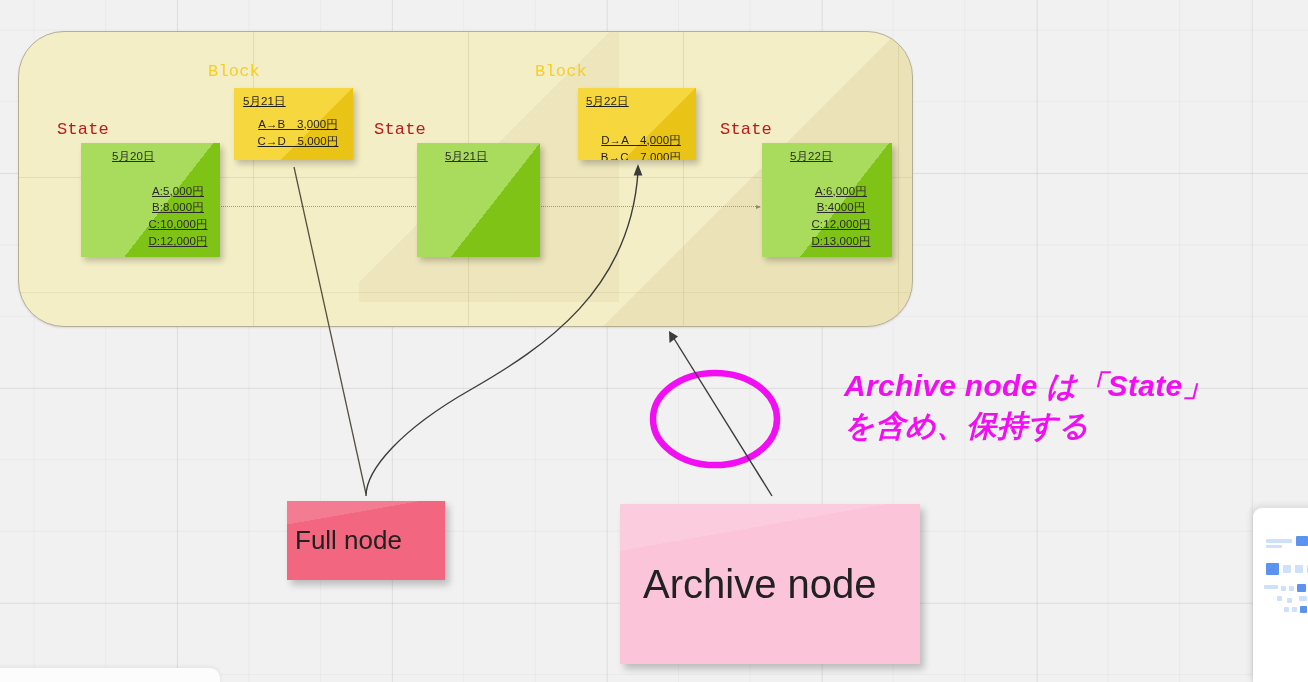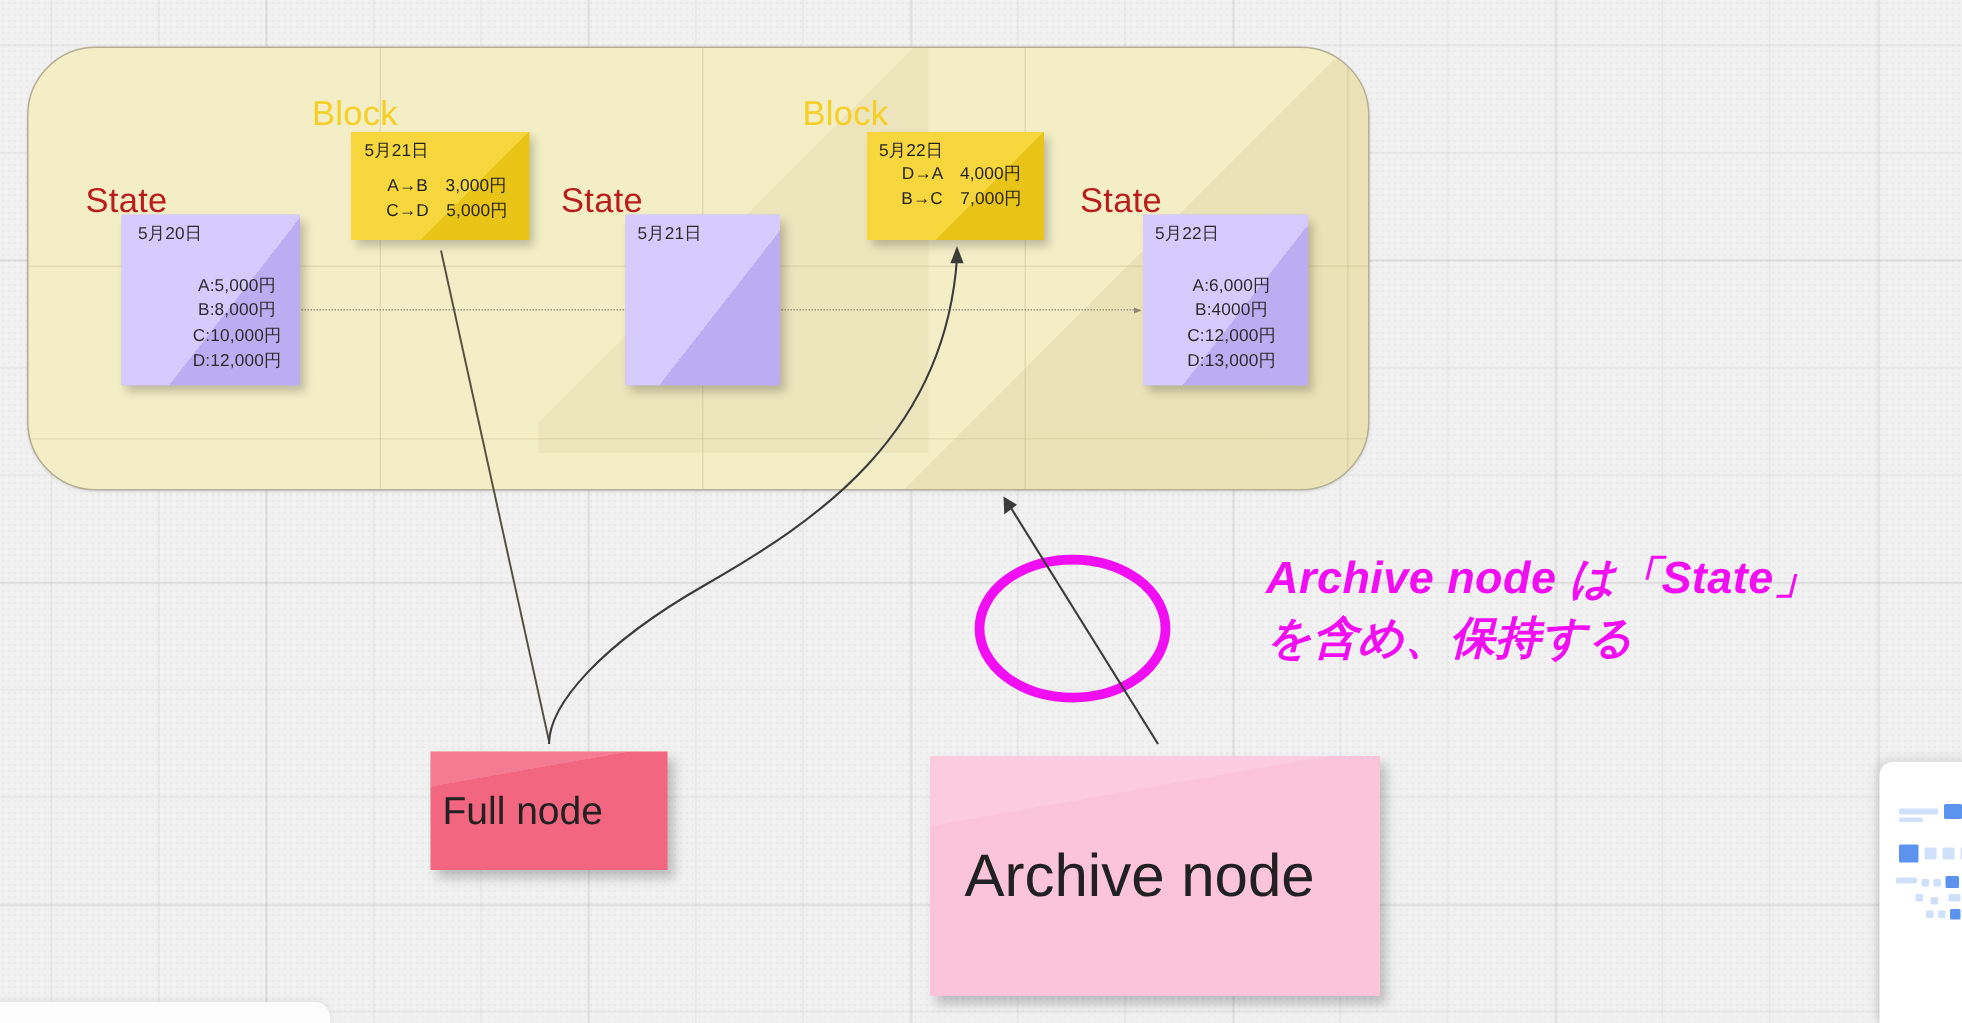--- a/index.html
+++ b/index.html
@@ -79,25 +79,26 @@
   .note{
     position:absolute;
     box-shadow:3px 4px 6px rgba(0,0,0,0.22);
     overflow:hidden;
     line-height:1.0;
   }
   .note .glare{
     position:absolute;inset:0;pointer-events:none;
     background:linear-gradient(135deg, rgba(255,255,255,0.22) 0 42%, rgba(255,255,255,0) 42%);
   }
-  .note .body{position:relative;z-index:2;}
+  .note .body{position:relative;z-index:2;text-decoration:underline;}
 
   .note-state{
-    background:#c4b5fd;
+    background:#84cc16;
     color:#2b2b2b;
+    padding-left:20px;
   }
   .note-state .glare{
     background:linear-gradient(128deg, rgba(255,255,255,0.30) 0 58%, rgba(0,0,0,0.045) 58%);
   }
   .note-block{
     background:#f5cf18;
     color:#1f1f1f;
   }
   .note-block .glare{
     background:linear-gradient(135deg, rgba(255,255,255,0.16) 0 62%, rgba(0,0,0,0.05) 62%);
@@ -110,24 +111,25 @@
   .note .lines{
     font-size:11.5px;
     letter-spacing:0.1px;
     text-align:center;
   }
   .note .lines div{white-space:pre;}
 
   
   .cap{
     position:absolute;
-    font-size:23px;
+    font-size:17px;
     font-weight:400;
     letter-spacing:0.2px;
     white-space:nowrap;
+    font-family:Liberation Mono, monospace;
   }
   .cap-state{color:#b91c1c;}
   .cap-block{color:#f6ce24;}
 
   
   .node{
     position:absolute;
     box-shadow:4px 5px 7px rgba(0,0,0,0.22);
     display:flex;align-items:center;
     color:#212121;
@@ -227,21 +229,21 @@
   <div class="glare"></div>
   <div class="body" style="padding:8px 0 0 8px;">
     <div class="date">5月21日</div>
   </div>
 </div>
 
 <div class="note note-block" style="left:578px;top:88px;width:118px;height:72px;">
   <div class="glare"></div>
   <div class="body" style="padding:8px 0 0 8px;">
     <div class="date">5月22日</div>
-    <div class="lines" style="margin-top:0;line-height:1.55;">
+    <div class="lines" style="margin-top:24px;line-height:1.55;">
       <div>D→A　4,000円</div>
       <div>B→C　7,000円</div>
     </div>
   </div>
 </div>
 
 <div class="note note-state" style="left:762px;top:143px;width:110px;height:114px;">
   <div class="glare"></div>
   <div class="body" style="padding:8px 0 0 8px;">
     <div class="date">5月22日</div>

